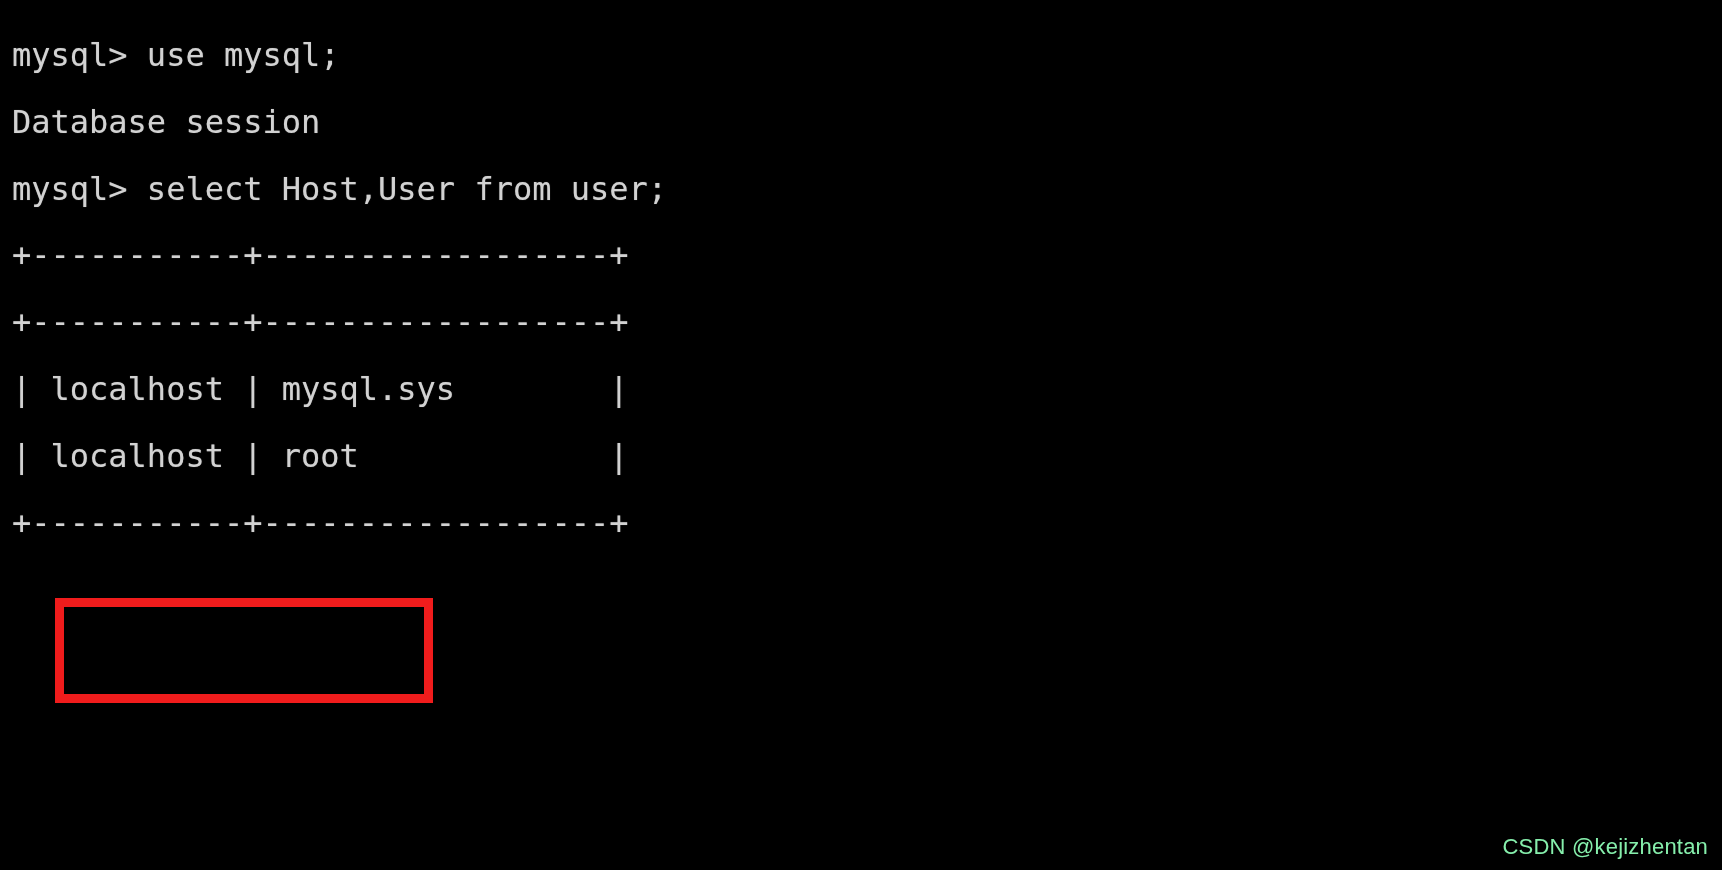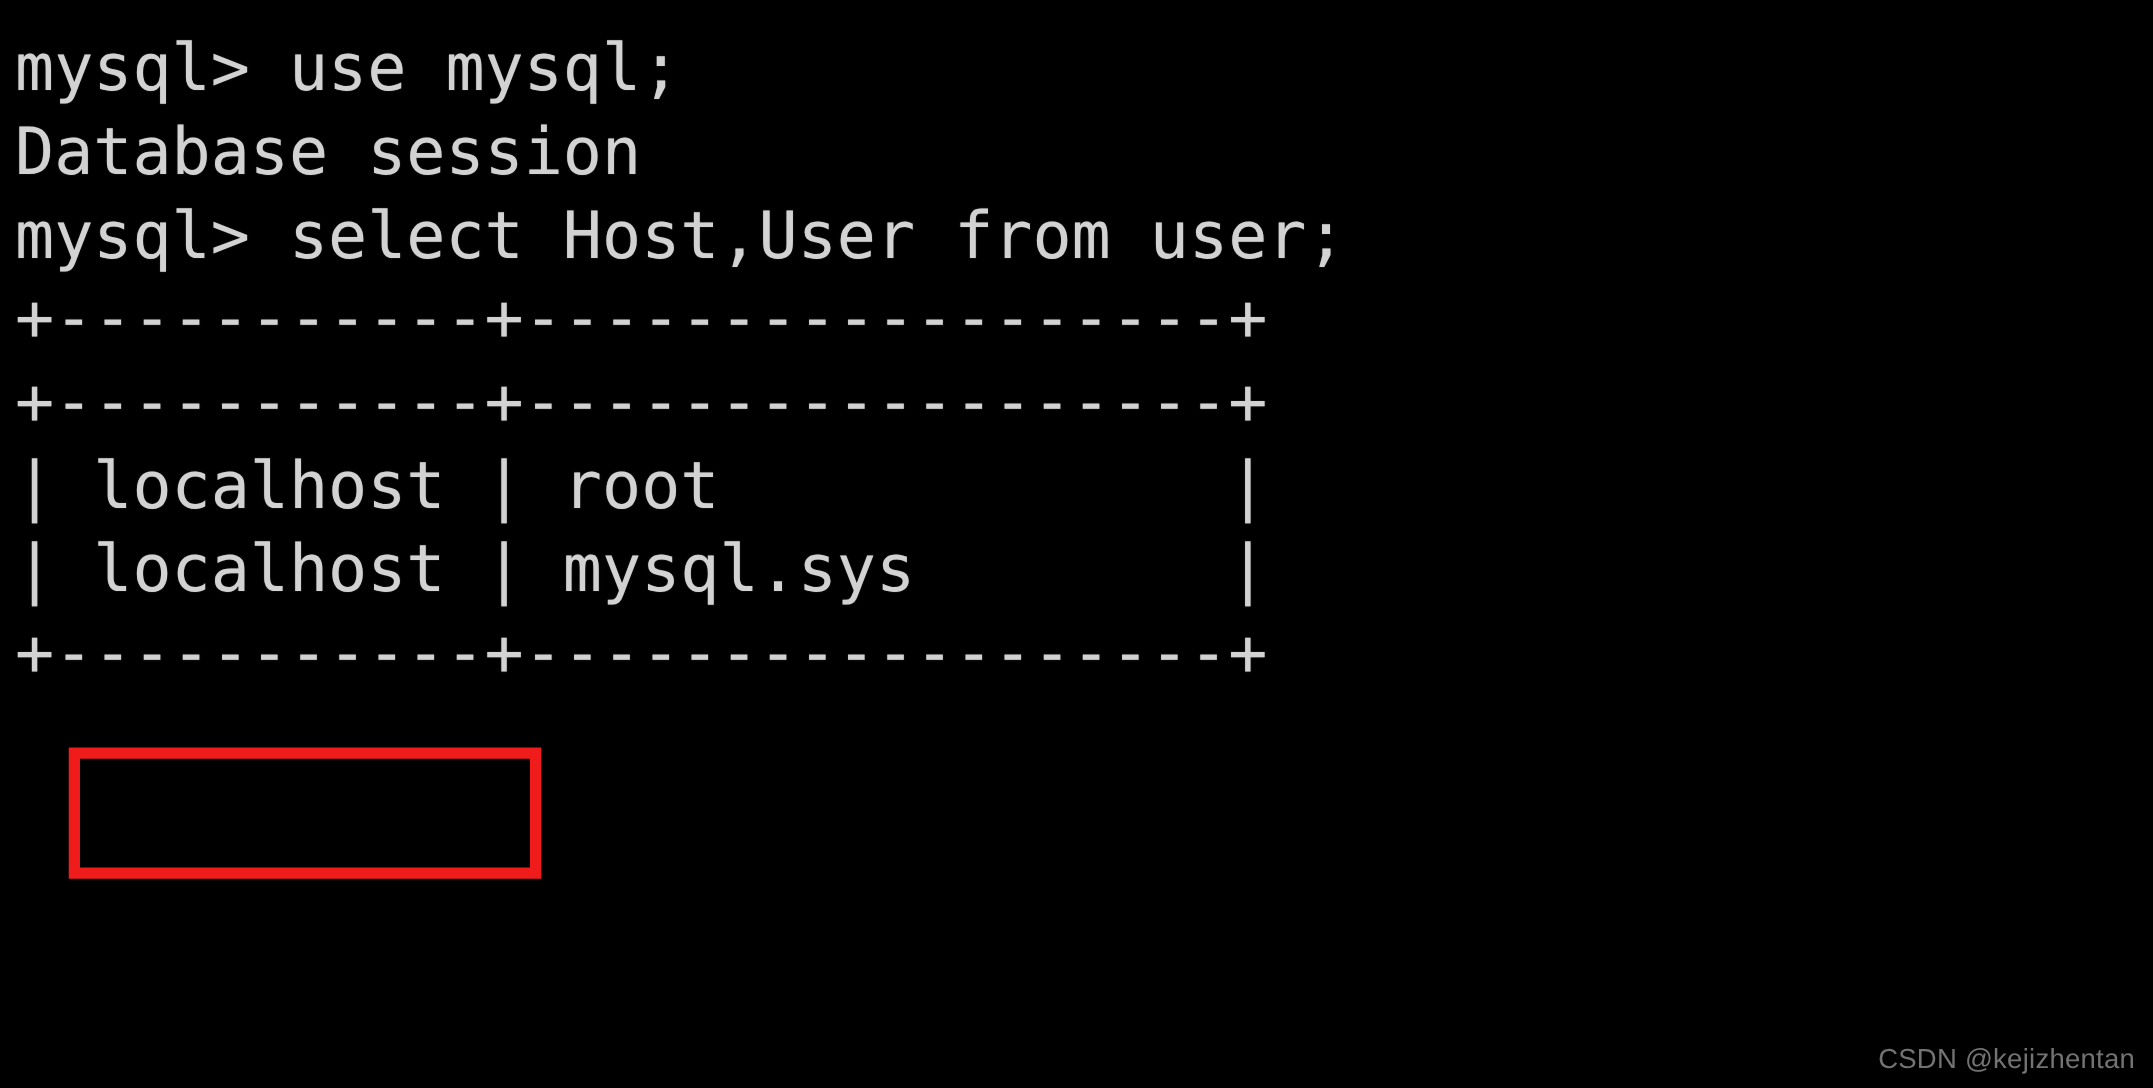--- a/index.html
+++ b/index.html
@@ -26,21 +26,21 @@
 
   #console-lines {
     position: absolute;
     left: 12px;
     top: 22px;
     width: 1700px;
   }
 
   .term-line {
     font-family: "DejaVu Sans Mono", "Liberation Mono", monospace;
-    font-size: 52px;
+    font-size: 32px;
     line-height: 66.8px;
     letter-spacing: 0px;
     color: #d2d2d2;
     white-space: pre;
     text-shadow: 0 0 1px rgba(255,255,255,0.35);
   }
 
   
   #highlight-box {
     position: absolute;
@@ -53,38 +53,38 @@
     background: transparent;
     pointer-events: none;
   }
 
   #watermark {
     position: absolute;
     right: 14px;
     bottom: 10px;
     font-family: "Liberation Sans", sans-serif;
     font-size: 22px;
-    color: #737373;
+    color: #86efac;
     white-space: pre;
     letter-spacing: 0.2px;
   }
 </style>
 </head>
 <body>
 
 <div id="terminal">
 
   <div id="console-lines">
     <div class="term-line">mysql&gt; use mysql;</div>
     <div class="term-line">Database session</div>
     <div class="term-line">mysql&gt; select Host,User from user;</div>
     <div class="term-line">+-----------+------------------+</div>
     <div class="term-line">+-----------+------------------+</div>
+    <div class="term-line">| localhost | mysql.sys        |</div>
     <div class="term-line">| localhost | root             |</div>
-    <div class="term-line">| localhost | mysql.sys        |</div>
     <div class="term-line">+-----------+------------------+</div>
   </div>
 
   <div id="highlight-box"></div>
 
   <div id="watermark">CSDN @kejizhentan</div>
 
 </div>
 
 </body></html>

